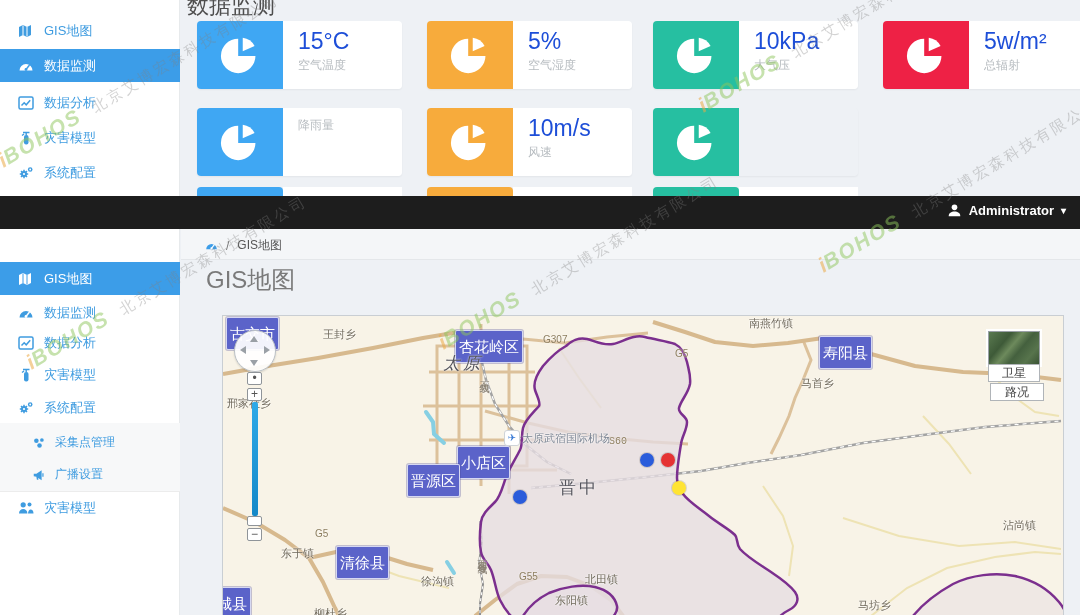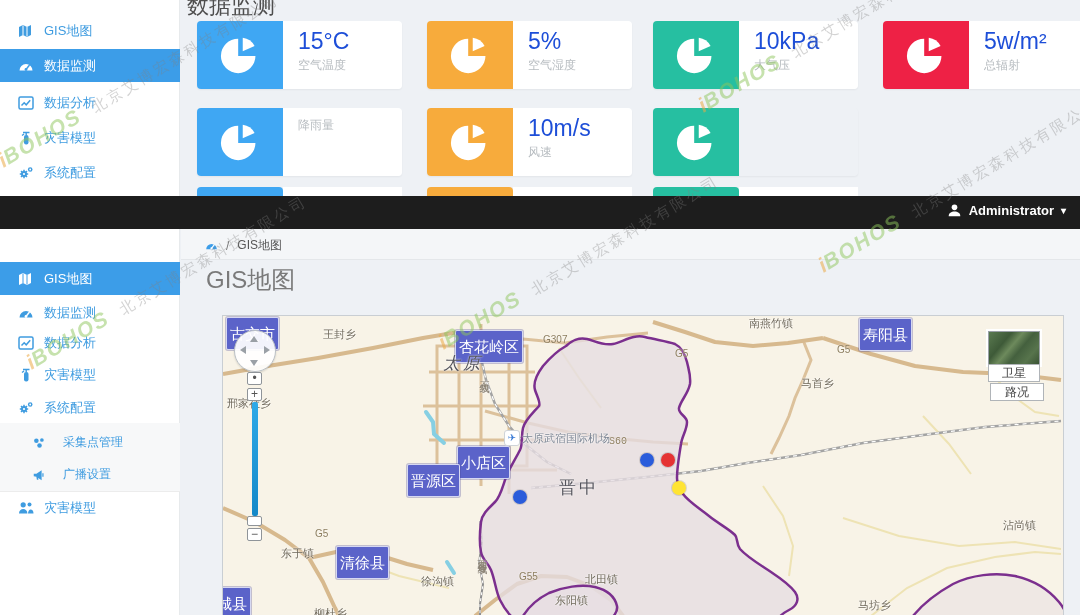--- a/index.html
+++ b/index.html
@@ -7,21 +7,21 @@
        font-family:"Liberation Sans",sans-serif;background:#eef1f5}
   .abs{position:absolute}
   
   .sidebar{position:absolute;left:0;width:180px;background:#fff;border-right:1px solid #e7eaec;box-sizing:border-box}
   .side-item{position:absolute;left:0;width:180px;height:33px;display:flex;align-items:center;
              padding-left:18px;box-sizing:border-box;gap:10px;color:#3f9ce0;font-size:13px;cursor:pointer}
   .side-item.active{background:#3c9de8;color:#fff}
   .side-item .ico{width:16px;height:16px;flex:none}
   .sub-block{position:absolute;left:0;width:180px;background:#f7f8f9;border-bottom:1px solid #ececec}
   .sub-item{position:absolute;left:0;width:180px;height:31px;display:flex;align-items:center;
-            padding-left:32px;box-sizing:border-box;gap:17px;color:#3f9ce0;font-size:12px;cursor:pointer}
+            padding-left:32px;box-sizing:border-box;gap:9px;color:#3f9ce0;font-size:12px;cursor:pointer}
   .sub-item .ico{width:14px;height:14px;flex:none}
   
   .mcard{position:absolute;width:205px;height:68px;display:flex;border-radius:4px;box-shadow:0 1px 2px rgba(0,0,0,.05)}
   .mcard .ic{width:86px;border-radius:4px 0 0 4px;display:flex;align-items:center;justify-content:center;flex:none}
   .mcard .bd{flex:1;background:#fff;border-radius:0 4px 4px 0;padding:7px 0 0 15px;box-sizing:border-box}
   .mcard .val{font-size:23px;color:#1d4ed8}
   .mcard .lbl{font-size:12px;color:#b7bcc0;margin-top:2px}
   .c-blue{background:#3fa7f3}.c-orange{background:#f7ab3c}.c-teal{background:#26bfa1}.c-red{background:#ee2145}
   .stub{position:absolute;height:9px;border-radius:4px 4px 0 0}
   .stub-w{position:absolute;height:9px;background:#fff}
@@ -380,21 +380,21 @@
       <span class="m-box" style="left: 113px; top: 230px;">清徐县</span>
       <span class="m-text" style="left: 58px; top: 230px;">东于镇</span>
       <span class="m-box" style="left: -10px; top: 271px;">城县</span>
       <span class="m-text" style="left: 198px; top: 258px;">徐沟镇</span>
       <span class="m-text" style="left: 91px; top: 290px;">柳杜乡</span>
       <span class="m-vtext" style="left: 252px; top: 236px;">西客运专线</span>
       <span class="m-road" style="left: 296px; top: 255px;">G55</span>
       <span class="m-text" style="left: 362px; top: 256px;">北田镇</span>
       <span class="m-text" style="left: 332px; top: 277px;">东阳镇</span>
       <span class="m-text" style="left: 578px; top: 60px;">马首乡</span>
-      <span class="m-box" style="left: 596px; top: 2px; margin-left: 40px;">寿阳县</span>
+      <span class="m-box" style="left: 596px; top: 20px;">寿阳县</span>
       <span class="m-text" style="left: 526px; top: 0px;">南燕竹镇</span>
       <span class="m-text" style="left: 780px; top: 202px;">沾尚镇</span>
       <span class="m-text" style="left: 635px; top: 282px;">马坊乡</span>
     </div>
   <div id="map-markers">
       <div class="marker" style="left: 417px; top: 137px; background: rgb(42, 92, 219);"></div>
       <div class="marker" style="left: 438px; top: 137px; background: rgb(229, 51, 51);"></div>
       <div class="marker" style="left: 449px; top: 165px; background: rgb(255, 228, 51);"></div>
       <div class="marker" style="left: 290px; top: 174px; background: rgb(42, 92, 219);"></div>
     </div>

